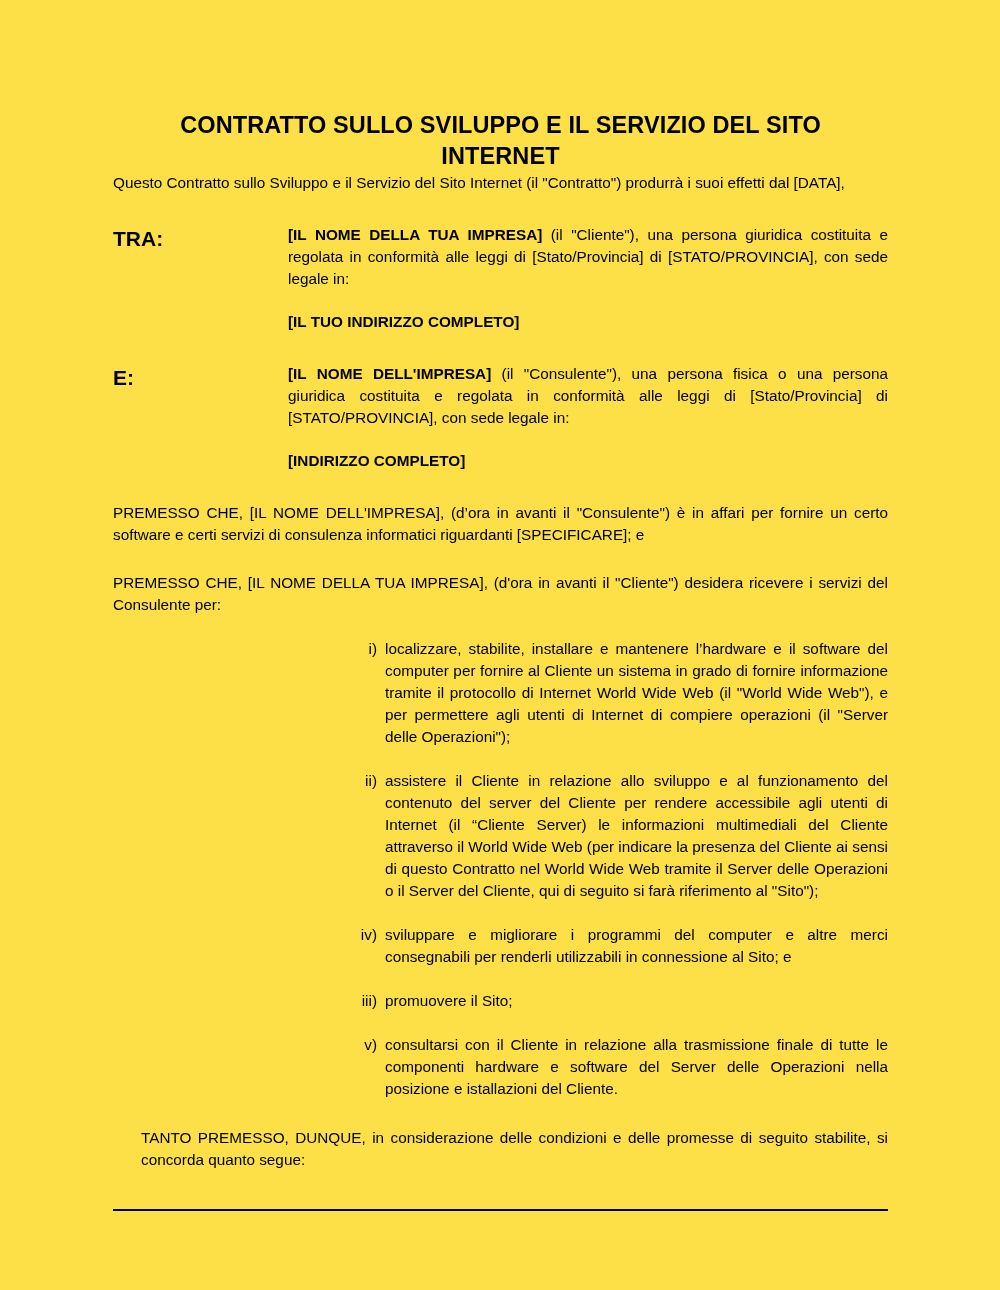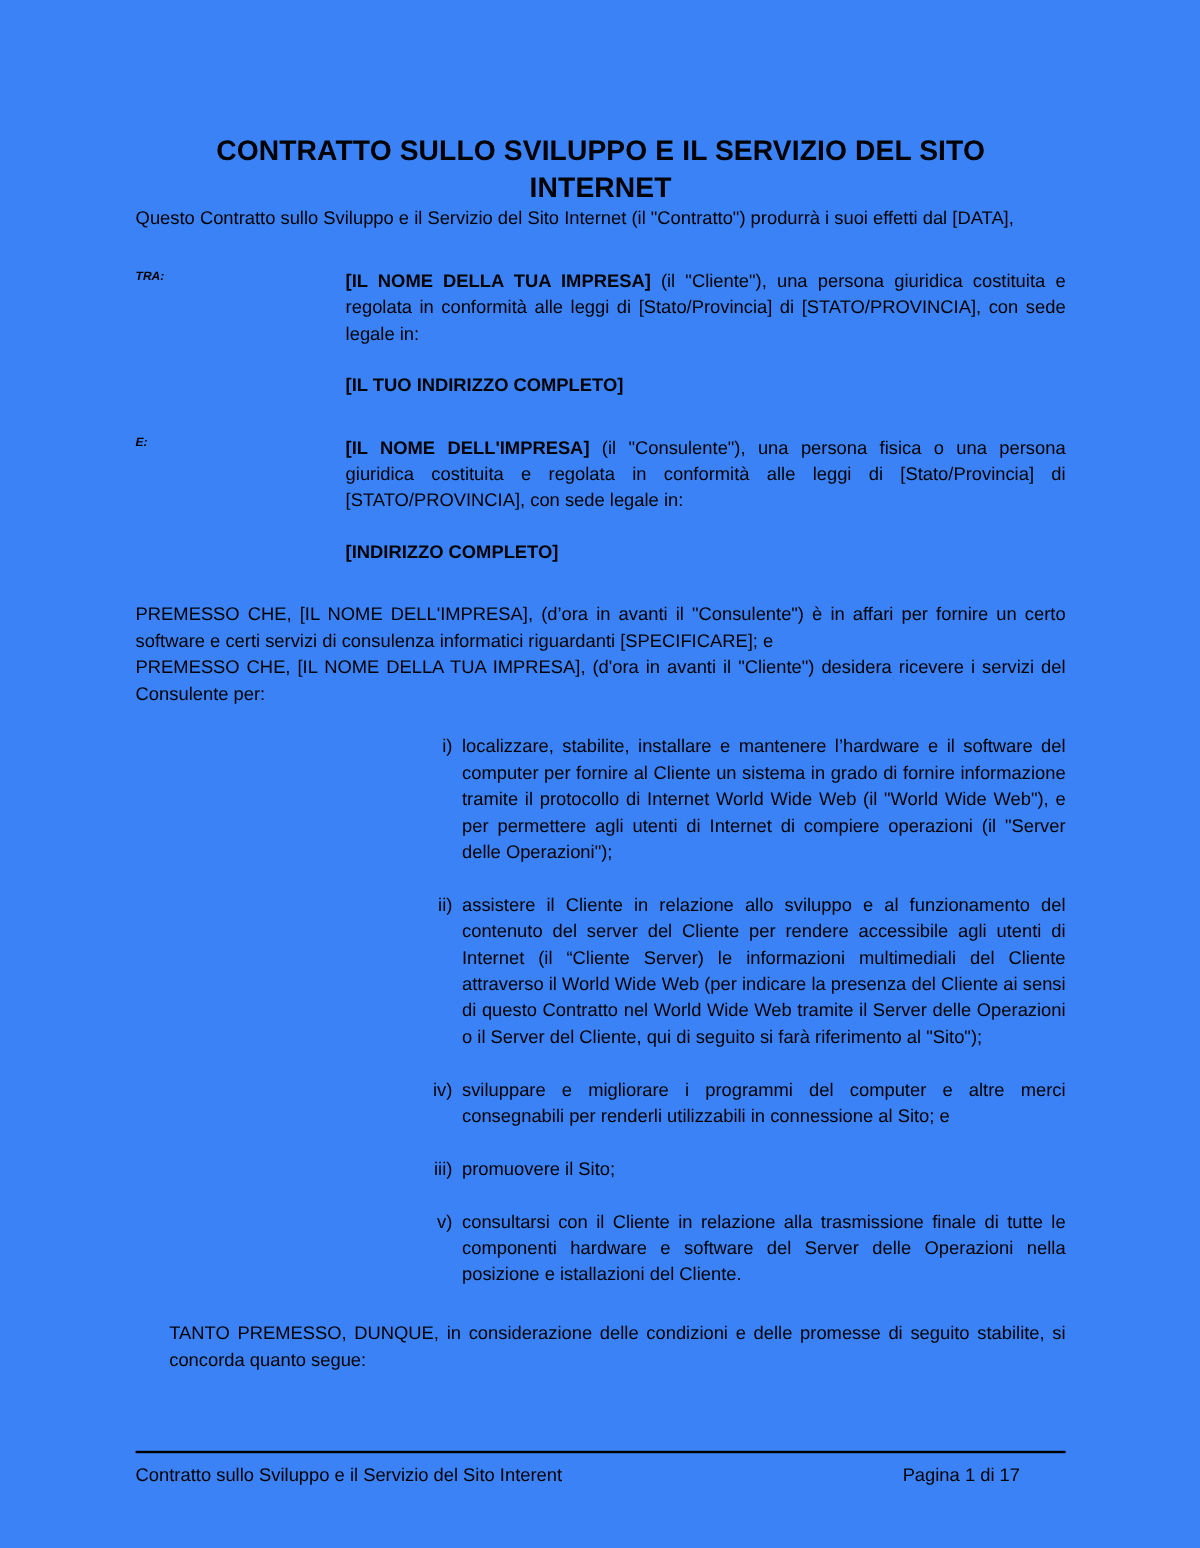--- a/index.html
+++ b/index.html
@@ -8,21 +8,21 @@
     background: #ffffff;
   }
   body {
     font-family: "Liberation Sans", sans-serif;
     color: #000000;
   }
   .page {
     position: relative;
     width: 1000px;
     height: 1290px;
-    background: #3b82f6;
+    background: #fde047;
     box-sizing: border-box;
     overflow: hidden;
   }
   .content {
     position: absolute;
     left: 113px;
     top: 0;
     width: 775px;
   }
 
@@ -51,24 +51,23 @@
 
   
   .party {
     display: flex;
     align-items: flex-start;
     margin-top: 30px;
   }
   .party-label {
     width: 175px;
     flex: 0 0 175px;
-    font-size: 10px;
-    font-weight: bold;
-    line-height: 1.44;
-    font-style: italic;
+    font-size: 21px;
+    font-weight: bold;
+    line-height: 1.44;
   }
   .party-body {
     flex: 1 1 auto;
     min-width: 0;
   }
   .party-body .para {
     text-align: justify;
   }
   .party-address {
     margin-top: 21px;
@@ -80,20 +79,21 @@
   }
   .b {
     font-weight: bold;
   }
 
   
   .recital {
     margin-top: 30px;
   }
   .recital-2 {
+    margin-top: 26px;
   }
 
   
   .roman-list {
     margin: 22px 0 0 0;
     padding: 0;
     list-style: none;
   }
   .roman-item {
     display: flex;
@@ -206,19 +206,15 @@
       </li>
     </ul>
 
 
     <p class="para closing-2">TANTO PREMESSO, DUNQUE, in considerazione delle condizioni e delle promesse di seguito stabilite, si concorda quanto segue:</p>
 
   </div>
 
   <div class="footer">
     <div class="footer-rule"></div>
-    <div class="footer-row">
-      <span class="footer-left">Contratto sullo Sviluppo e il Servizio del Sito Interent</span>
-      <span class="footer-right">Pagina 1 di 17</span>
-    </div>
   </div>
 
 </div>
 
 </body></html>

